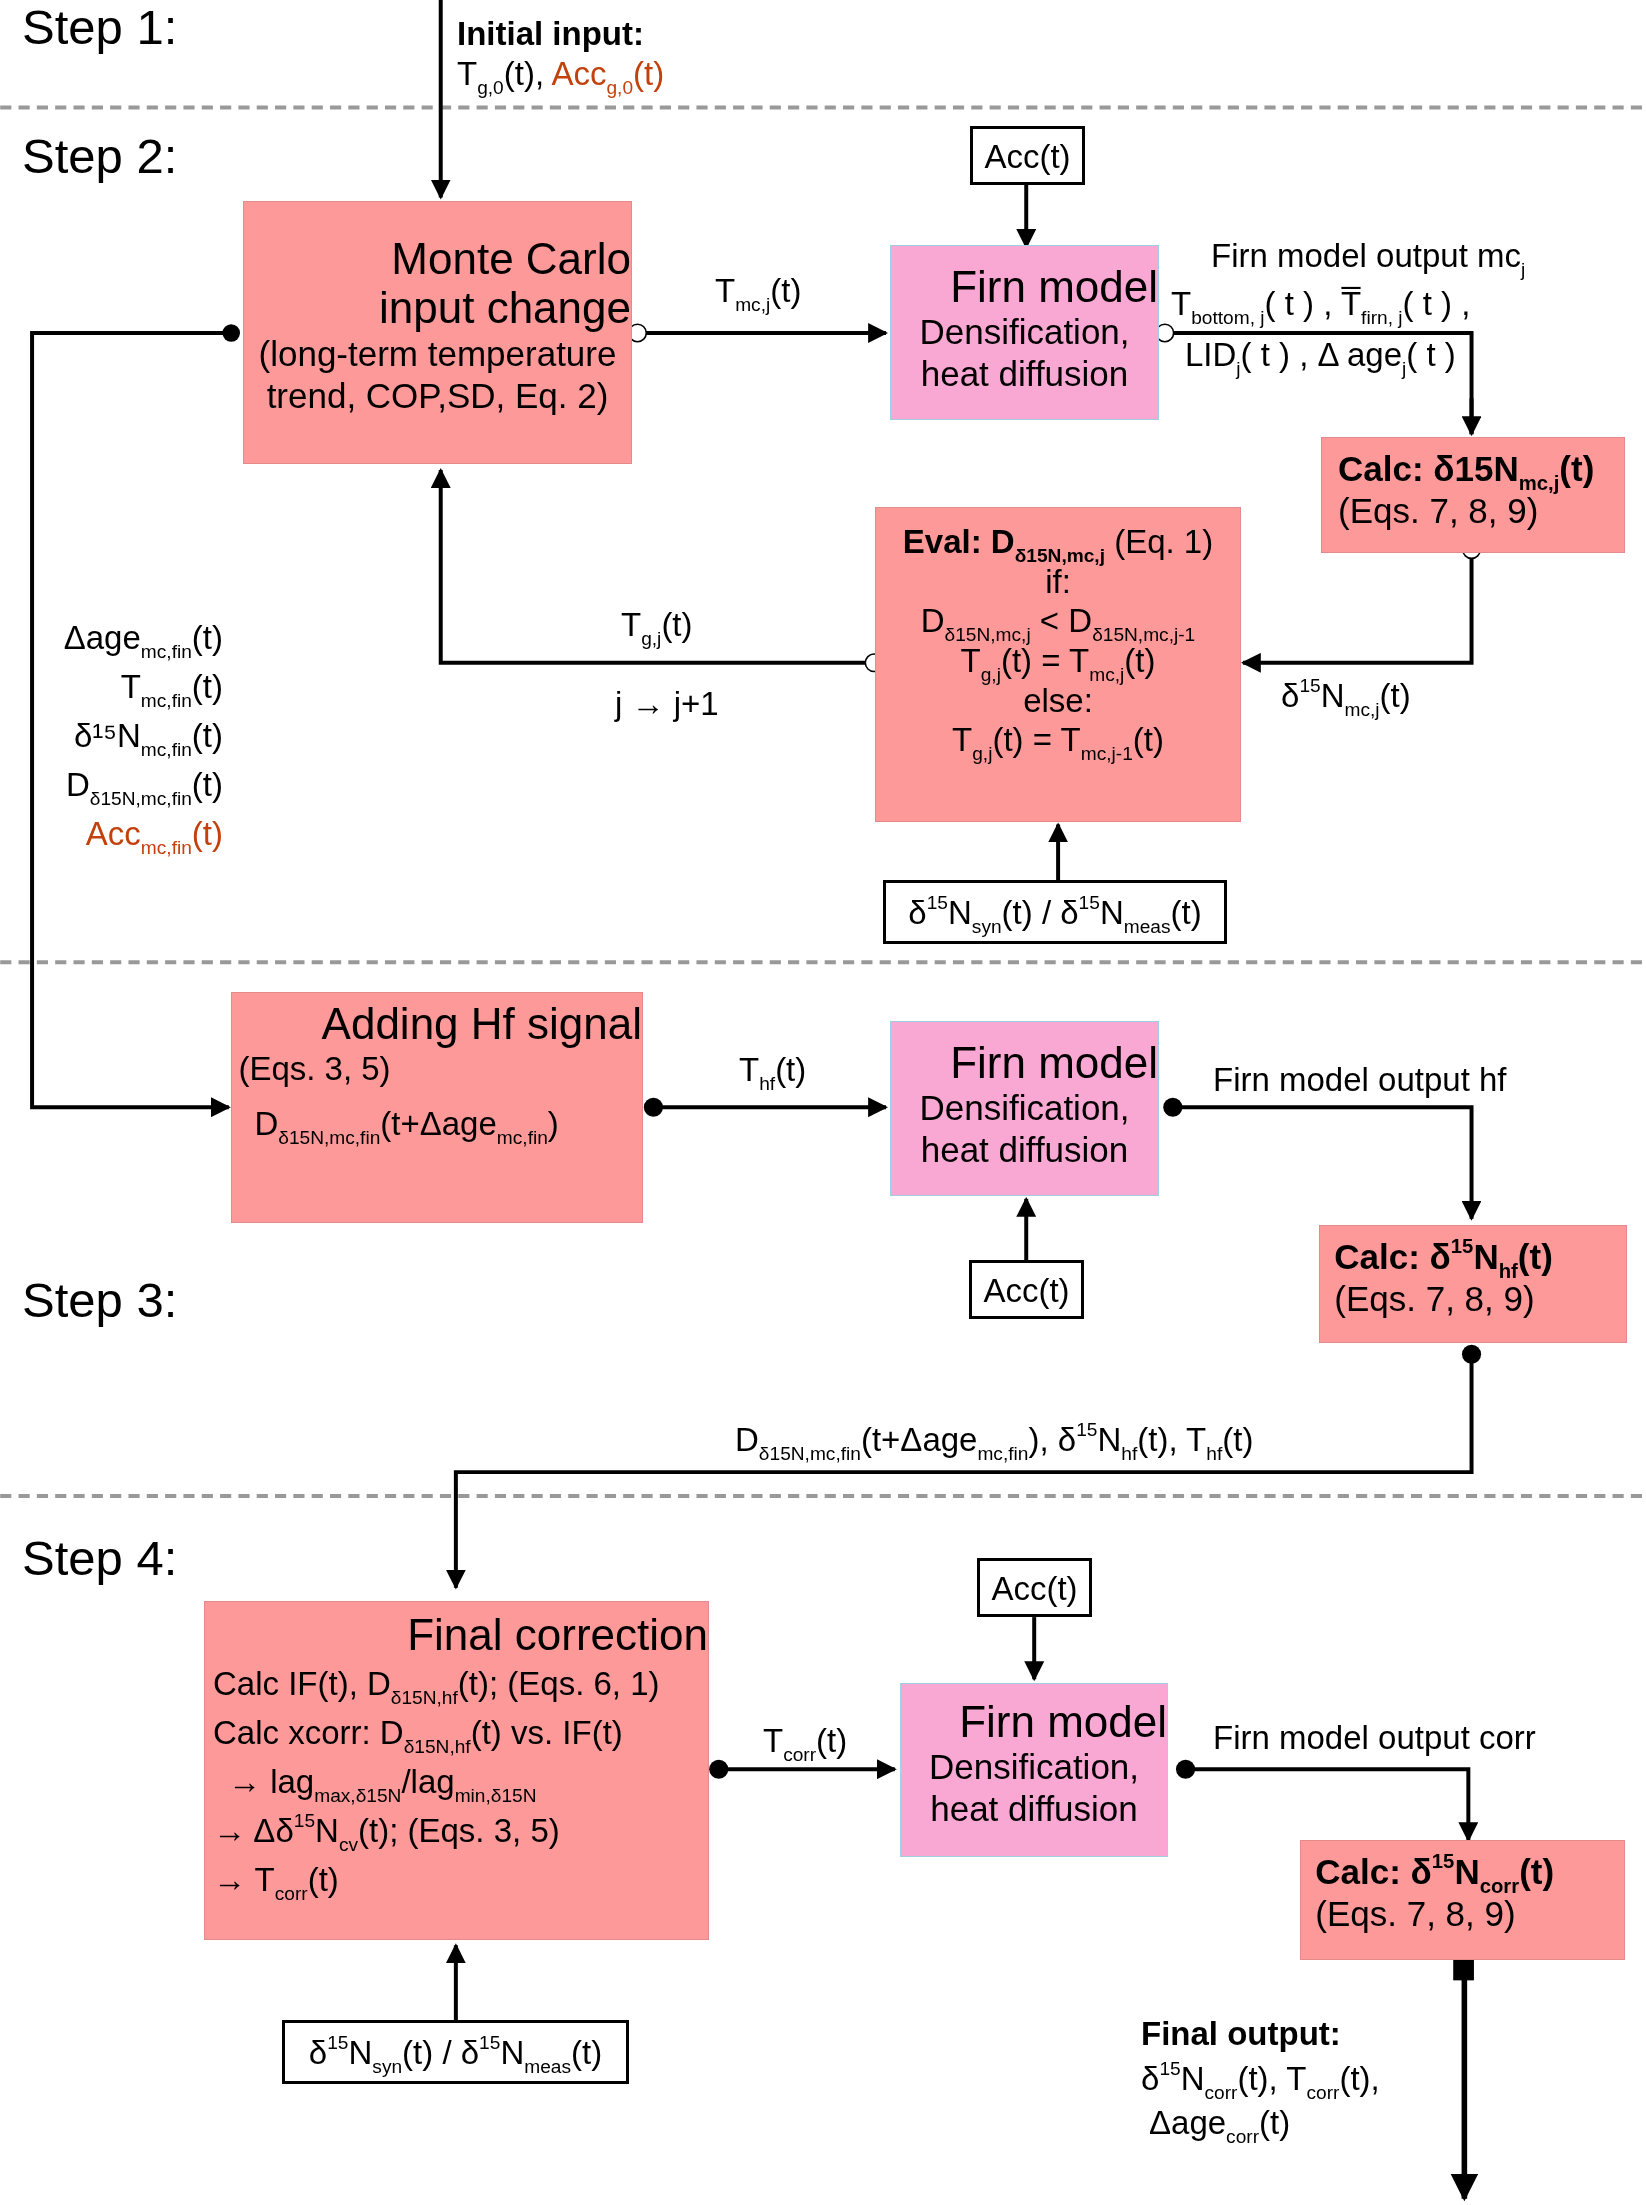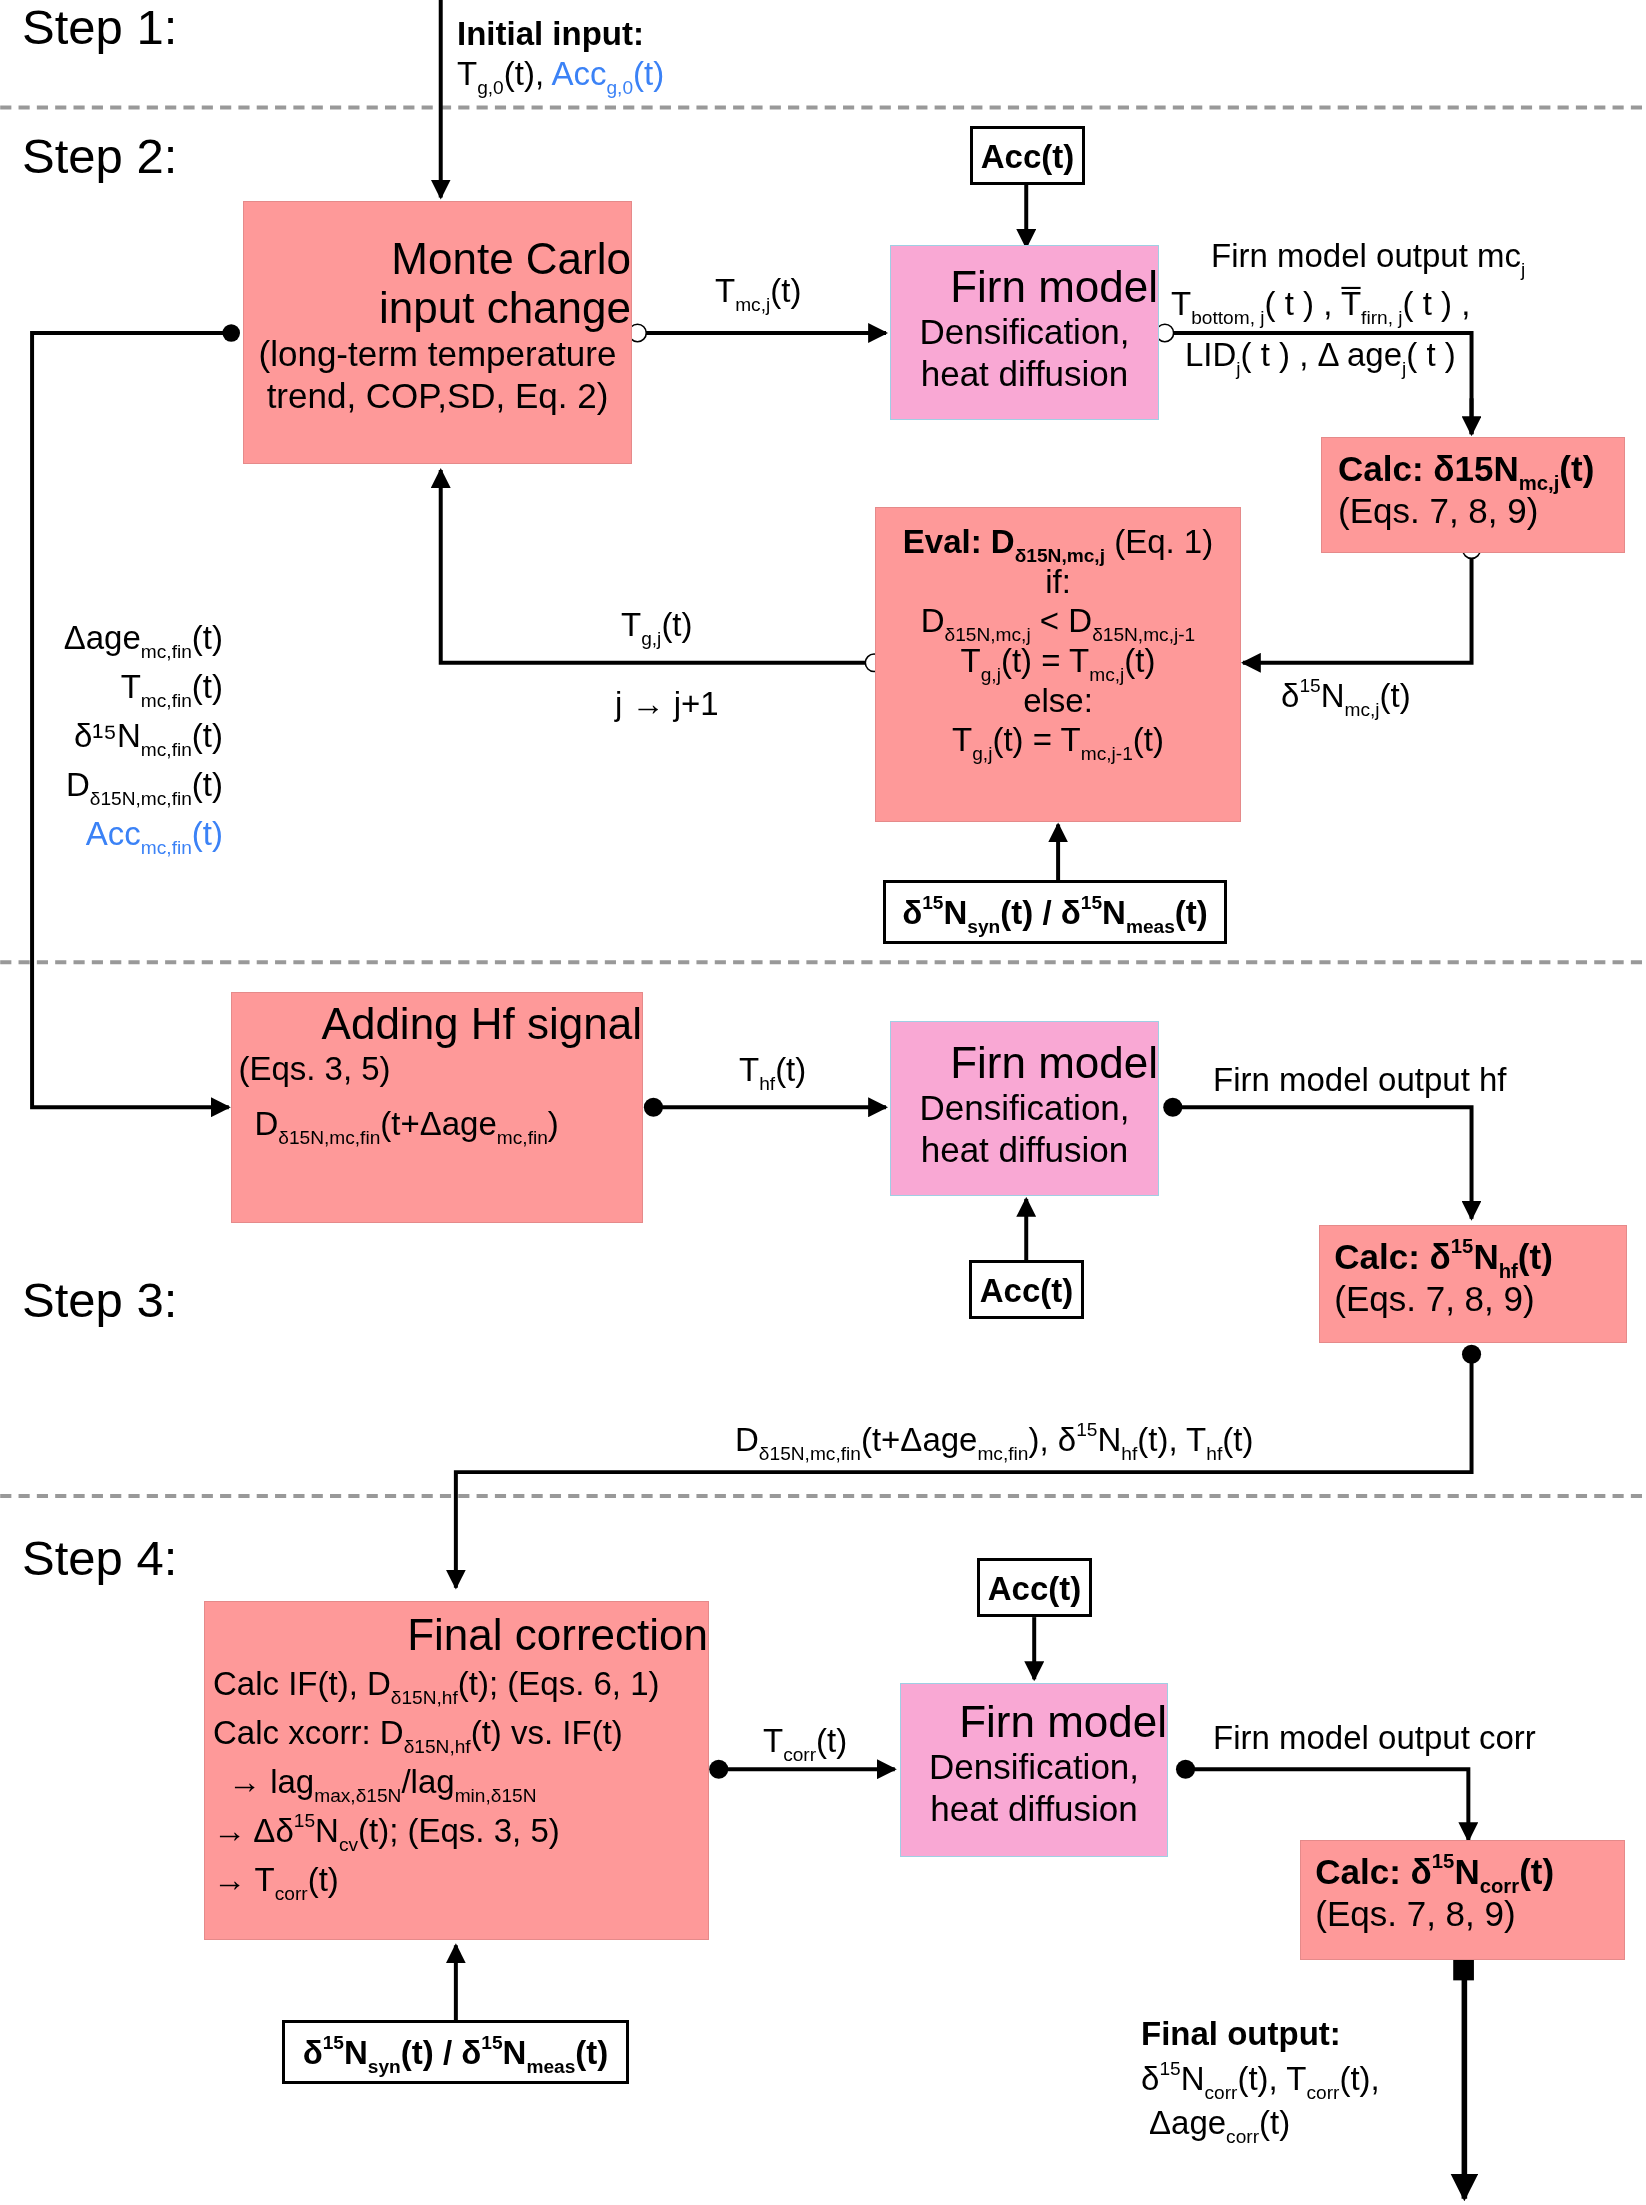--- a/index.html
+++ b/index.html
@@ -4,27 +4,27 @@
 <style>
   html, body { margin: 0; padding: 0; background: #ffffff; }
   body { width: 1647px; height: 2205px; position: relative; overflow: hidden;
          font-family: "Liberation Sans", sans-serif; color: #000; }
   #wires { position: absolute; left: 0; top: 0; width: 1647px; height: 2205px; }
   .abs { position: absolute; }
   .step { font-size: 49px; line-height: 1; }
   .box { position: absolute; box-sizing: border-box; }
   .red { background: #fe9999; border: 1.6px solid #e58a8a; }
   .blue { background: #f9a8d4; border: 1.6px solid #9fcfe4; }
-  .white { background: #fff; border: 3.2px solid #000; font-weight: bold; }
+  .white { background: #fff; border: 3.2px solid #000; }
   .c { text-align: center; }
   .t66 { font-size: 44px; line-height: 1.12; text-align: right; }
   .t44 { font-size: 35px; line-height: 1.2; }
   .t42 { font-size: 33px; line-height: 1.2; }
   .b { font-weight: bold; }
-  .gray { color: #3b82f6; }
+  .gray { color: #c2410c; }
   .lbl { position: absolute; font-size: 33px; line-height: 1.2; white-space: nowrap; }
   sub { font-size: 0.58em; vertical-align: -0.45em; line-height: 0; }
   sup { font-size: 0.58em; vertical-align: 0.8em; line-height: 0; }
   .line { display: block; white-space: nowrap; }
 </style>
 </head>
 <body>
 
 <svg id="wires" viewBox="0 0 2067 2768">
   <defs>

